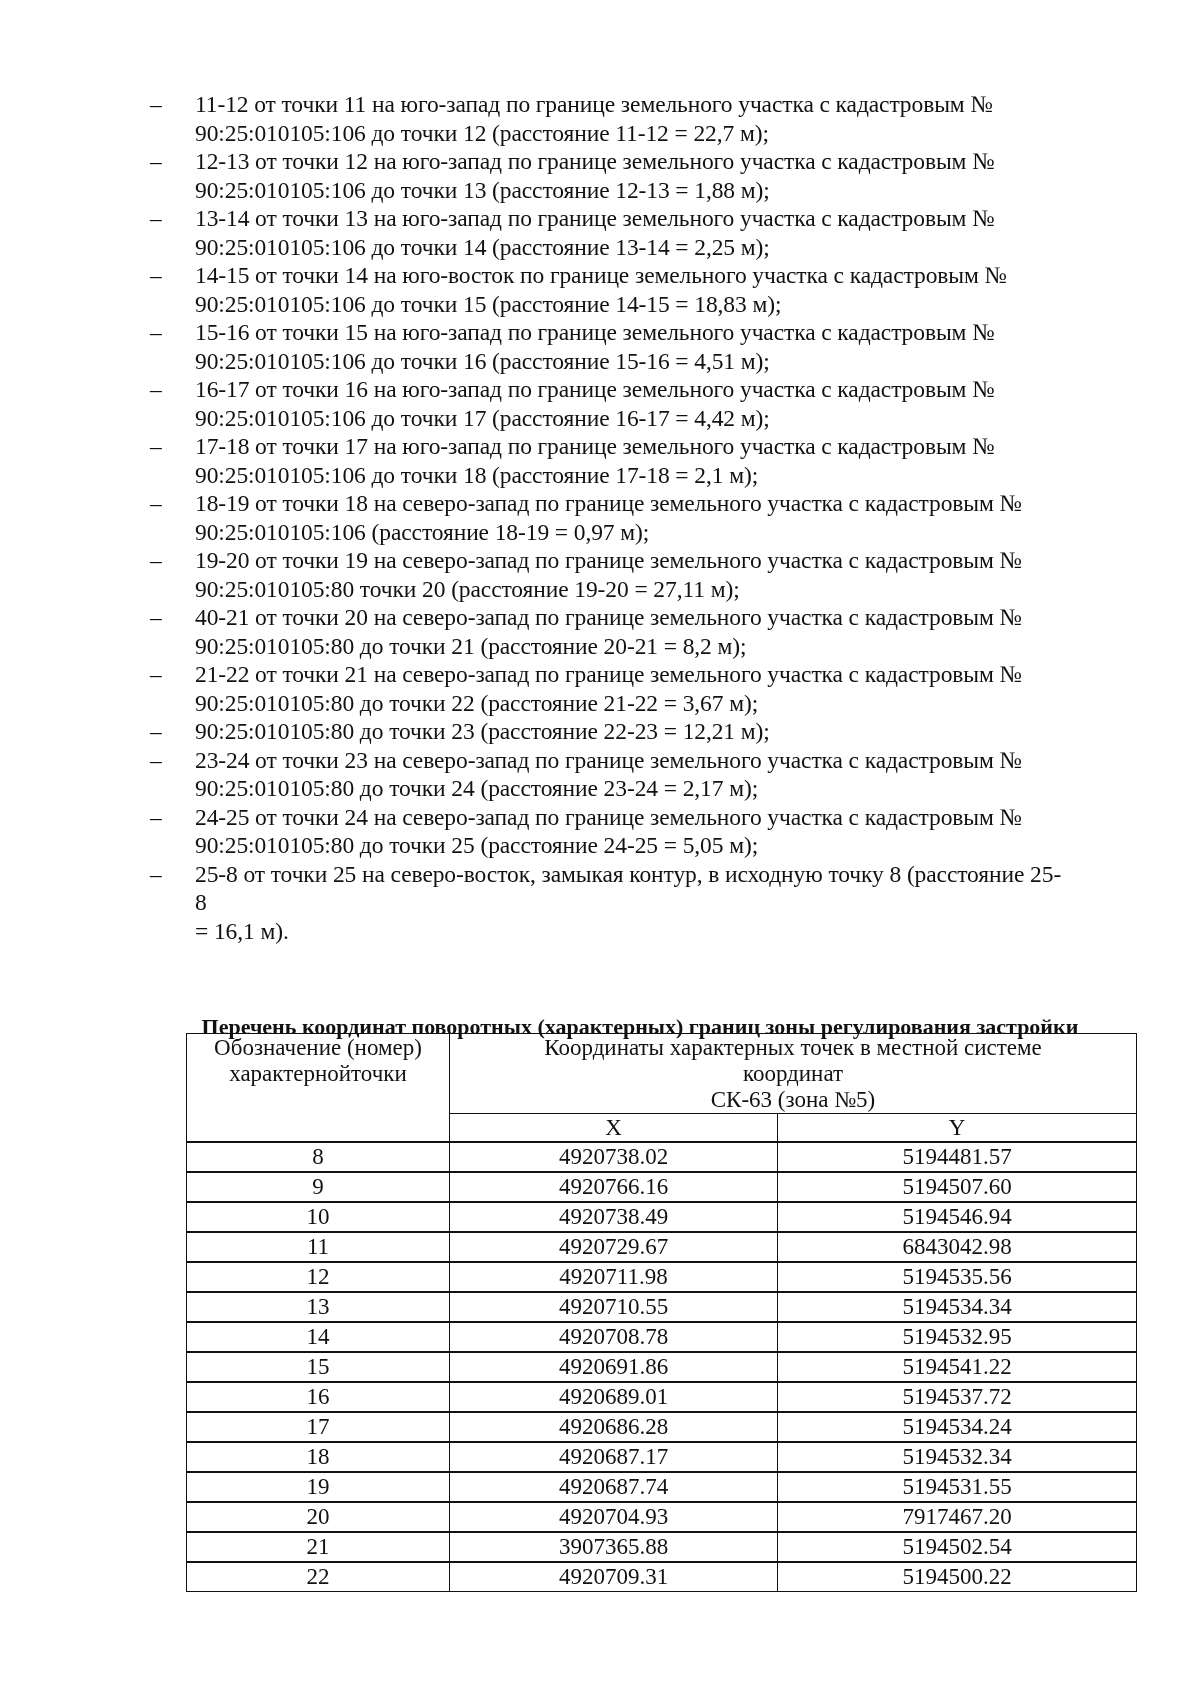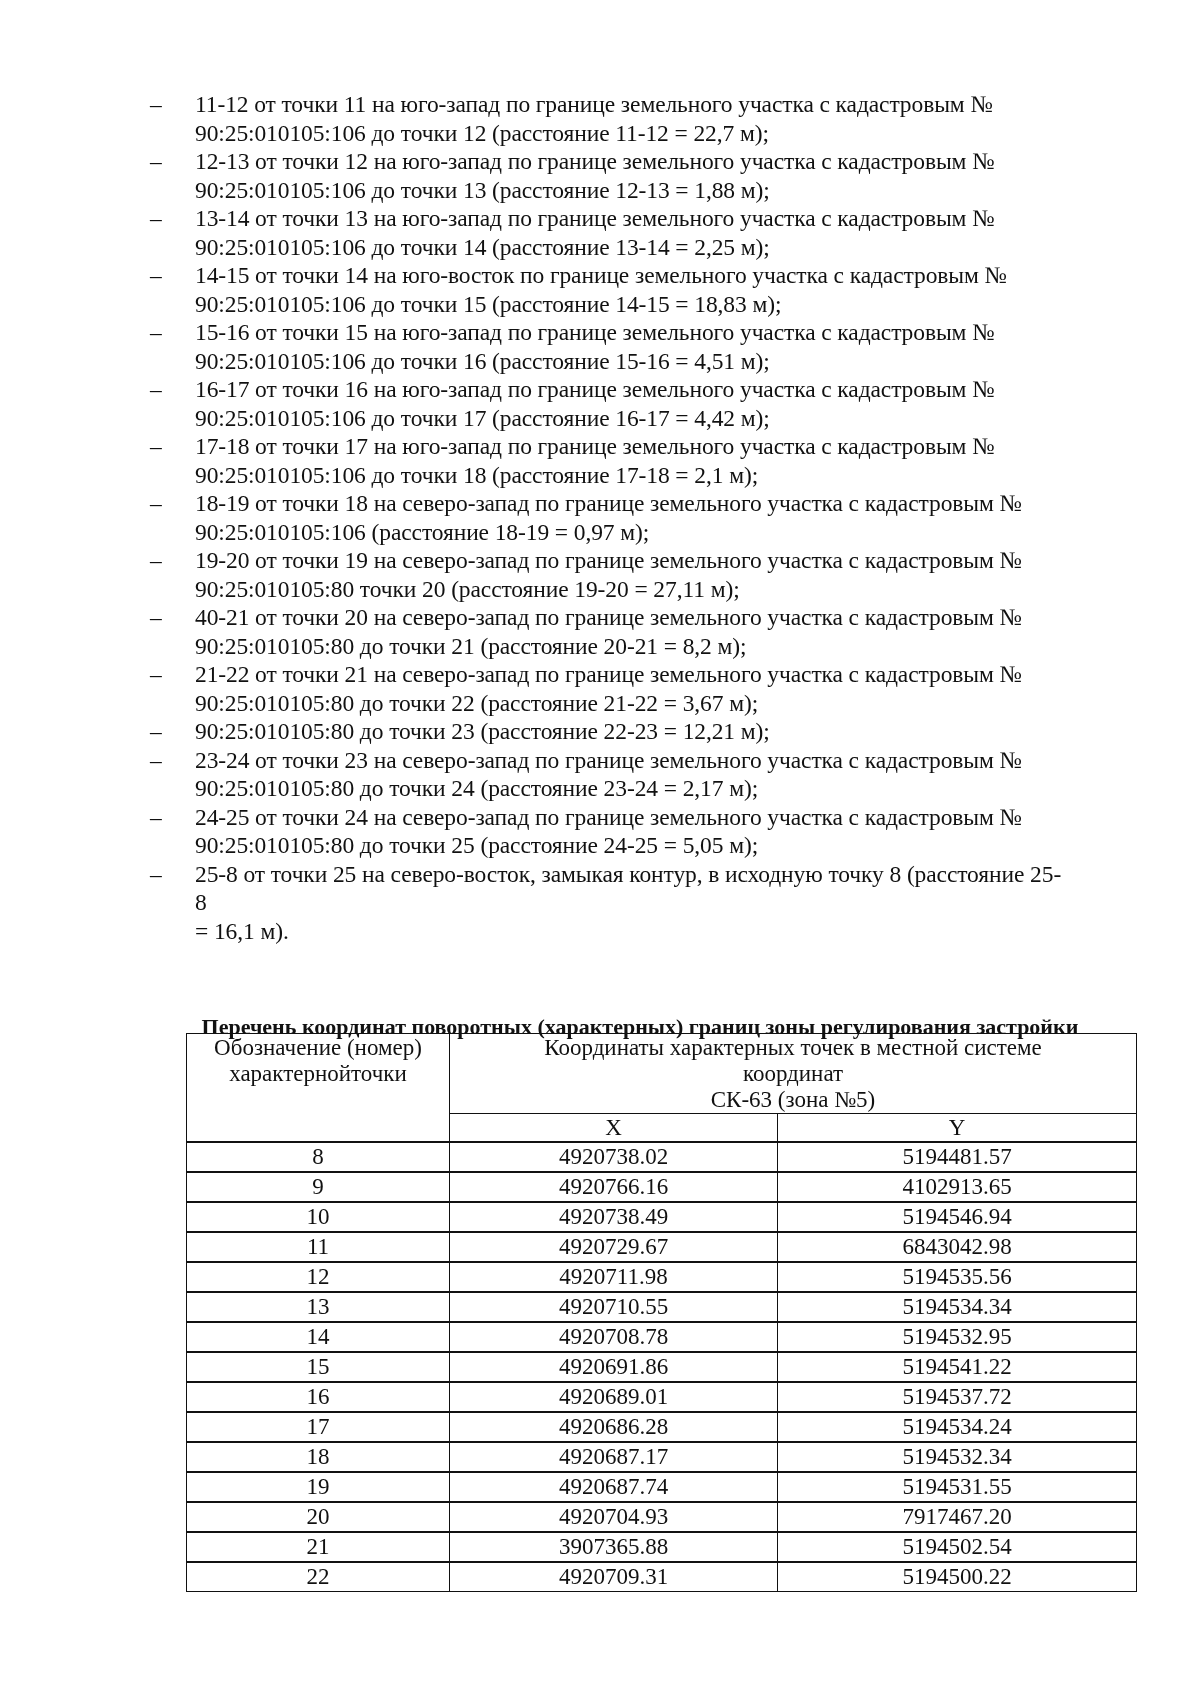--- a/index.html
+++ b/index.html
@@ -154,21 +154,21 @@
   </thead>
   <tbody id="coord-body">
       <tr>
         <td>8</td>
         <td>4920738.02</td>
         <td>5194481.57</td>
       </tr>
       <tr>
         <td>9</td>
         <td>4920766.16</td>
-        <td>4102913.65</td>
+        <td>5194507.60</td>
       </tr>
       <tr>
         <td>10</td>
         <td>4920738.49</td>
         <td>5194546.94</td>
       </tr>
       <tr>
         <td>11</td>
         <td>4920729.67</td>
         <td>6843042.98</td>

